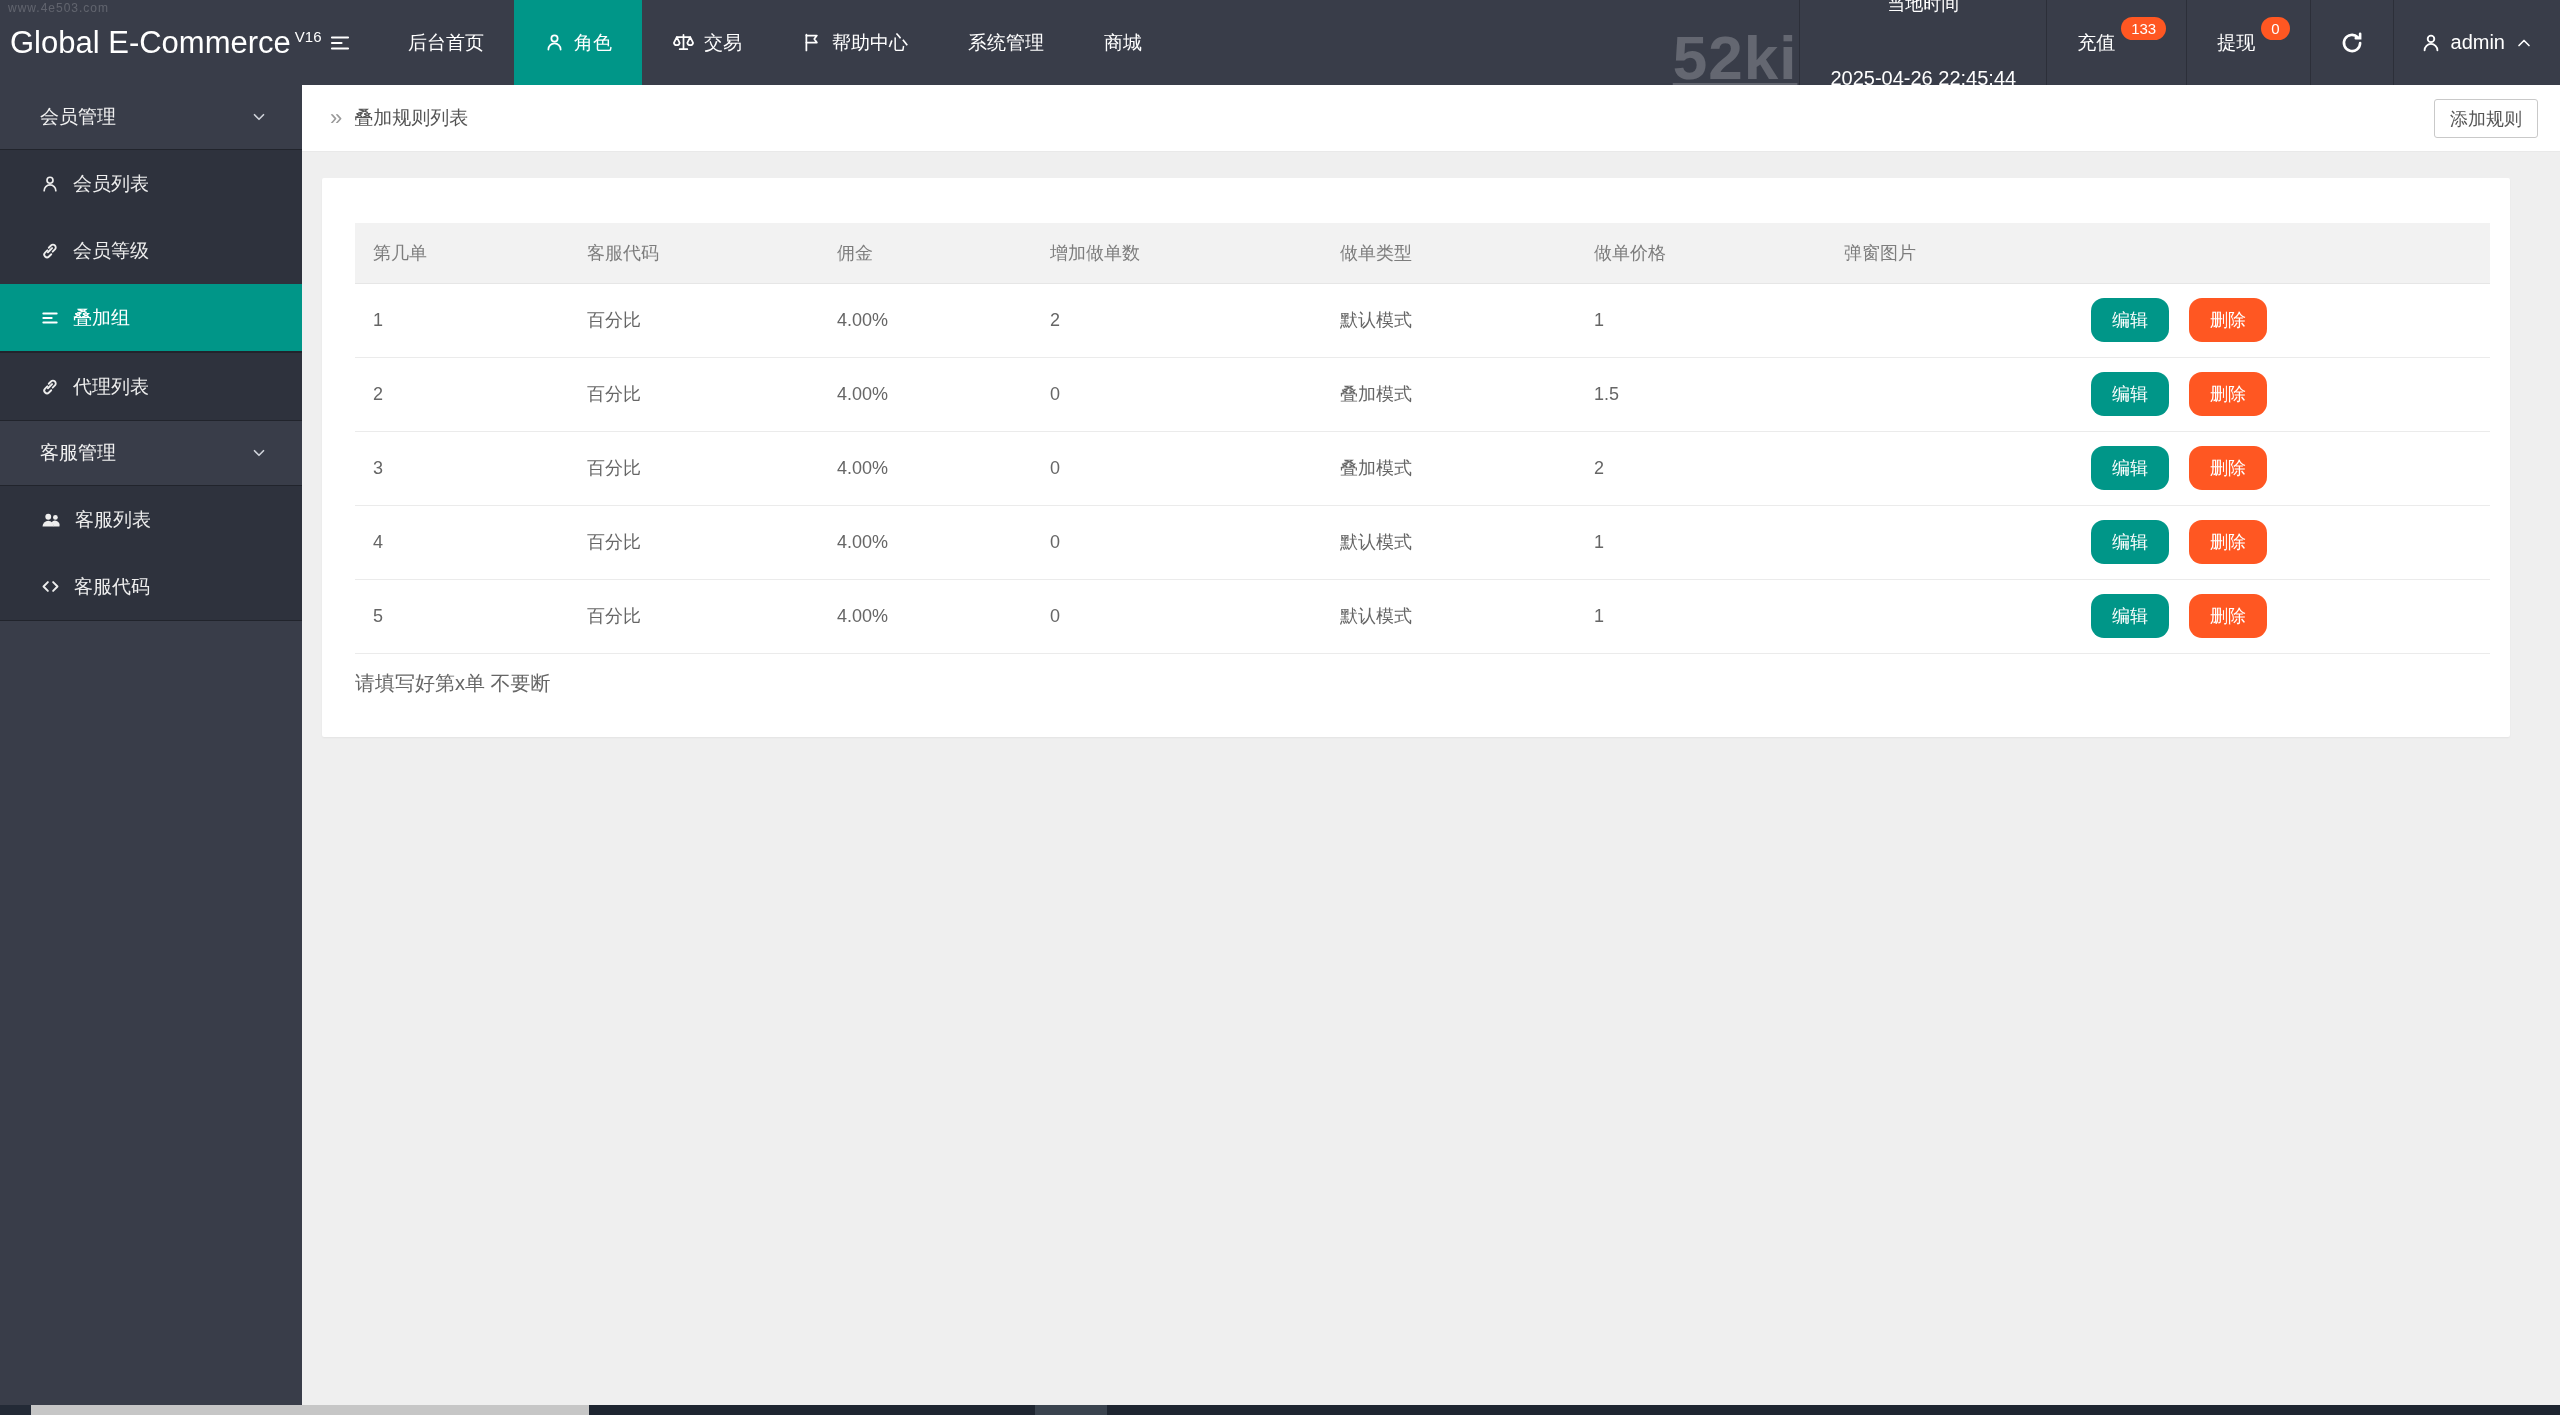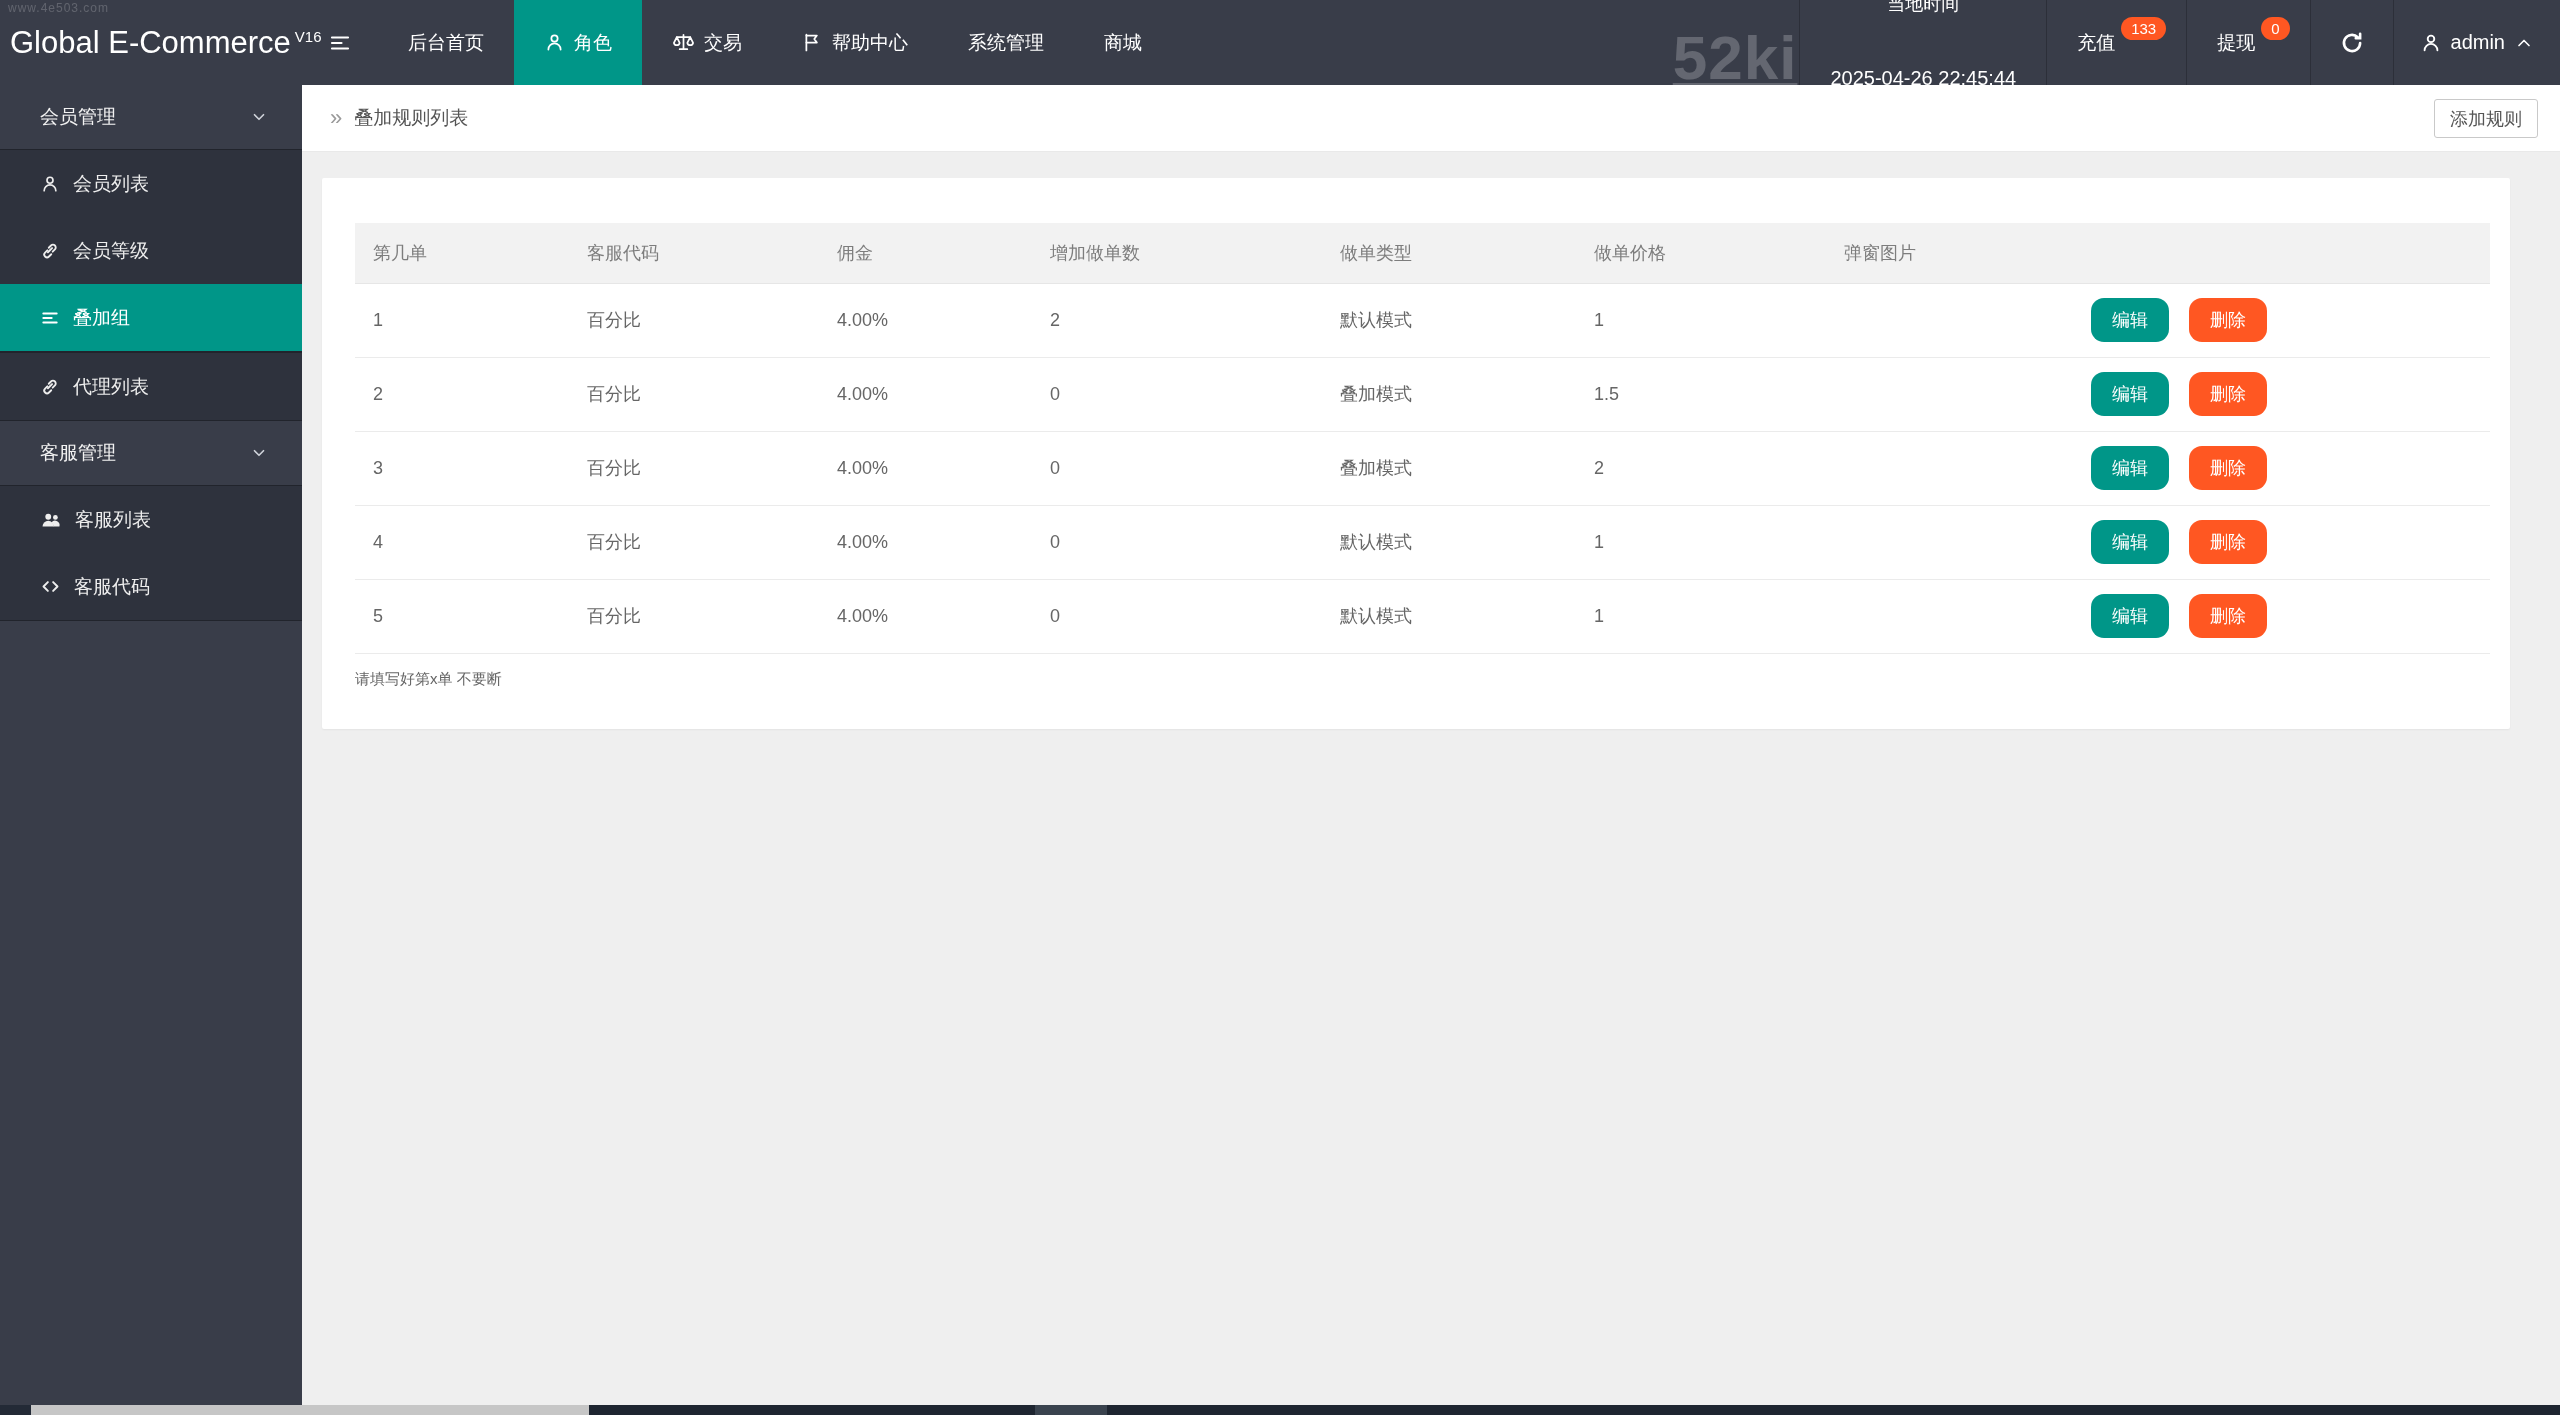--- a/index.html
+++ b/index.html
@@ -107,21 +107,21 @@
     height:74px; color:#666; font-size:18px; padding-left:18px;
     border-bottom:1px solid #EBEBEB; background:#fff;
   }
   .btn {
     display:inline-block; height:44px; line-height:44px; padding:0 21px;
     border:none; border-radius:13px; color:#fff; font-size:18px; cursor:pointer;
     font-family:"Liberation Sans","DejaVu Sans",sans-serif;
   }
   .btn-edit { background:#009688; margin-right:15px; }
   .btn-del { background:#FF5722; }
-  .table-note { margin-top:16px; color:#666; font-size:15px; }
+  .table-note { margin-top:16px; color:#666; font-size:20px; }
 
   
   .hscroll { position:absolute; left:0; right:0; bottom:0; height:10px; background:#1E2530; z-index:30; }
   .hs-seg { position:absolute; top:0; height:10px; }
 </style>
 </head>
 <body>
 
 <div class="topbar">
   <div class="site-watermark">www.4e503.com</div>

